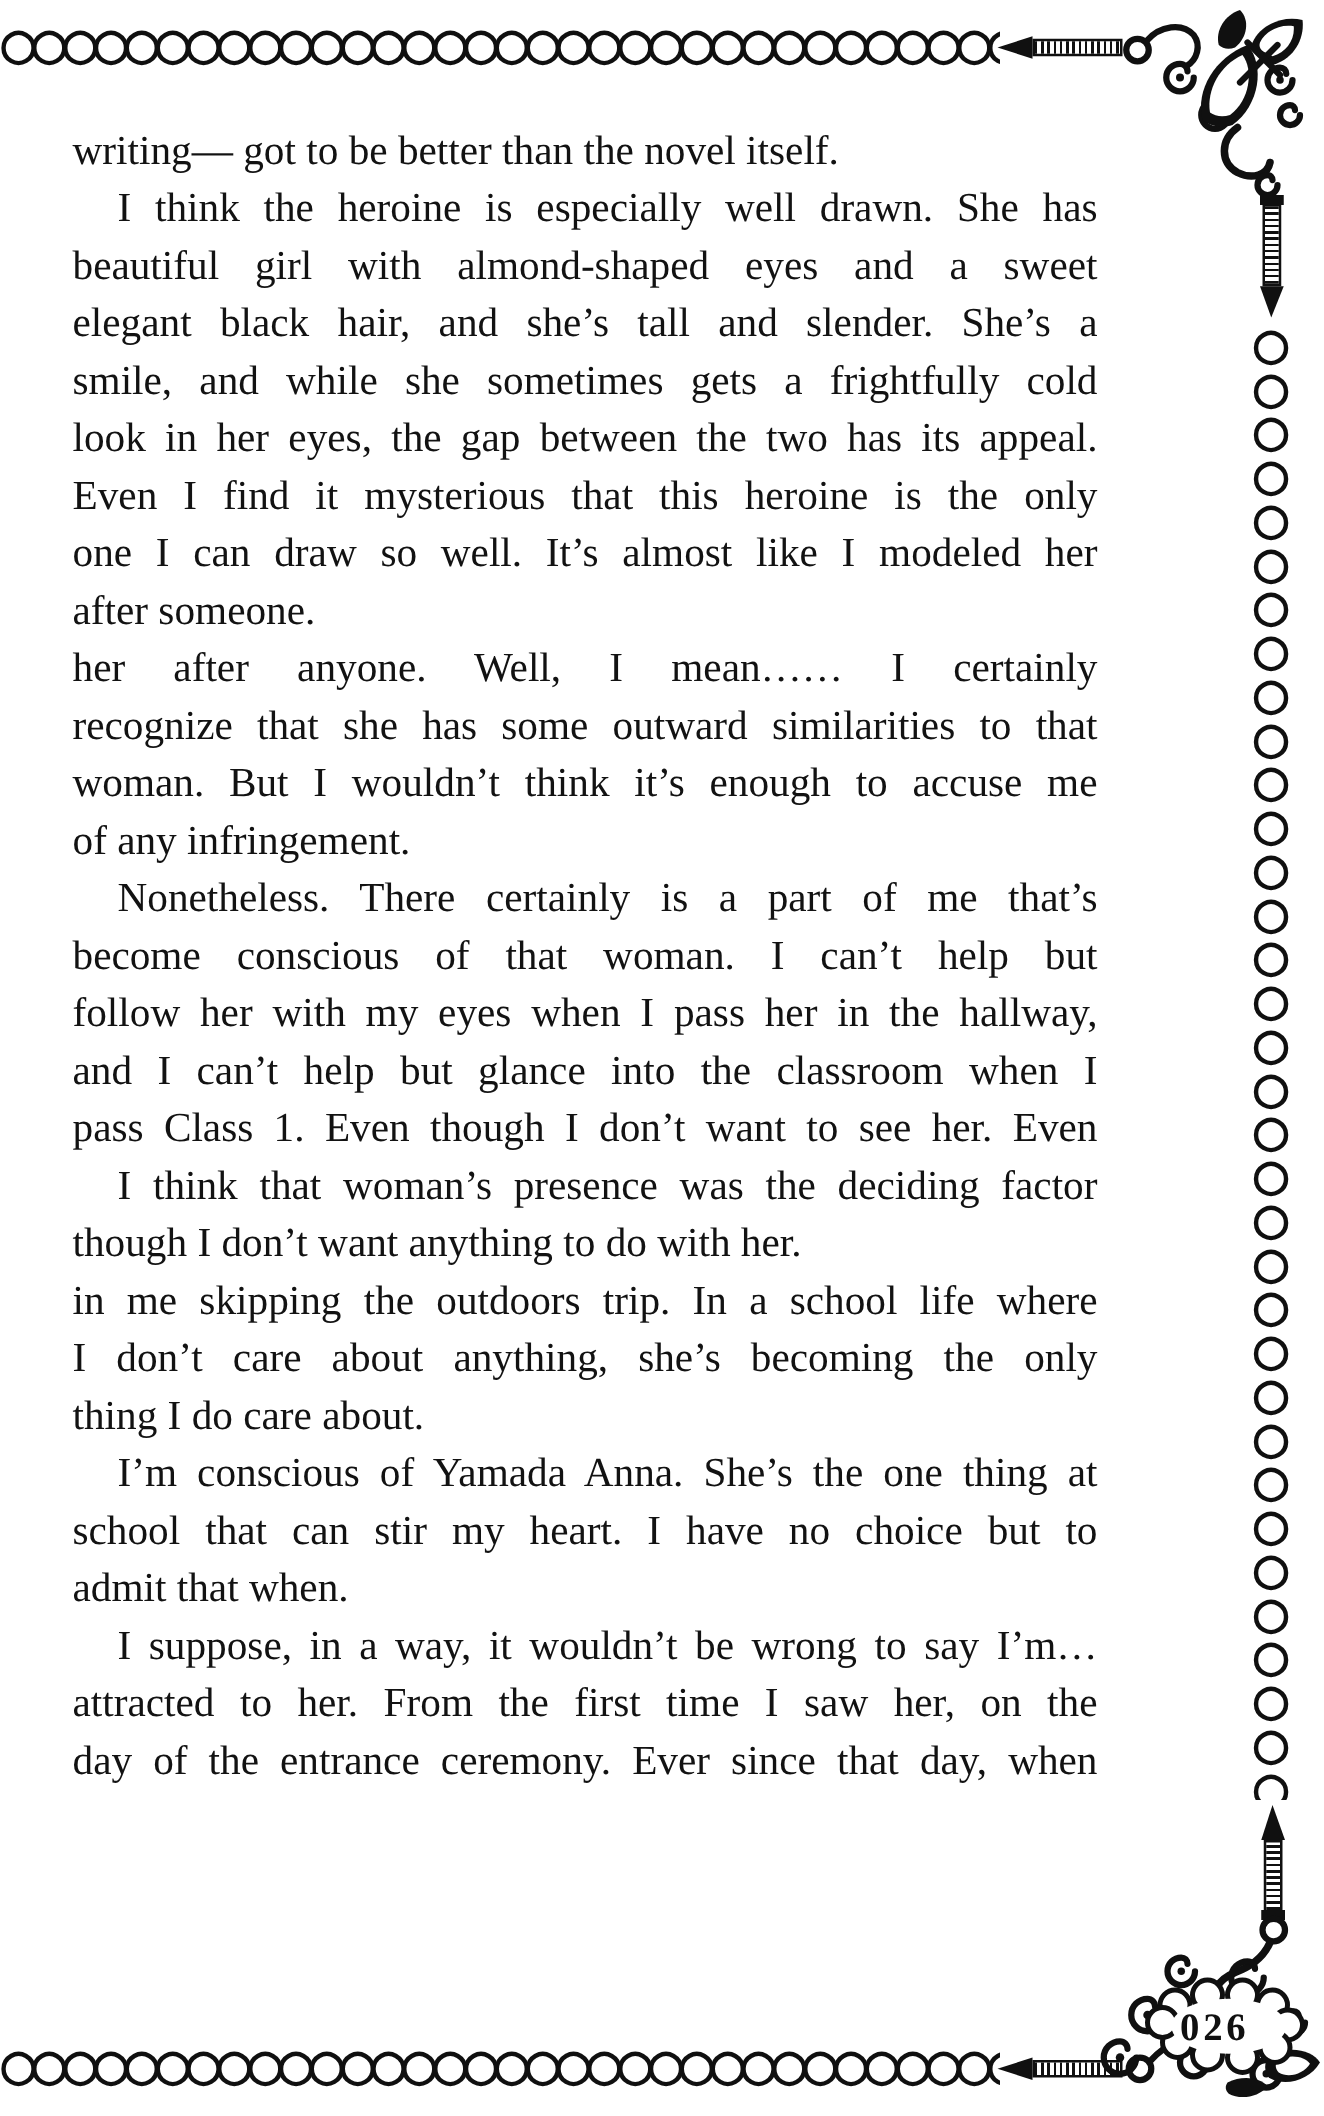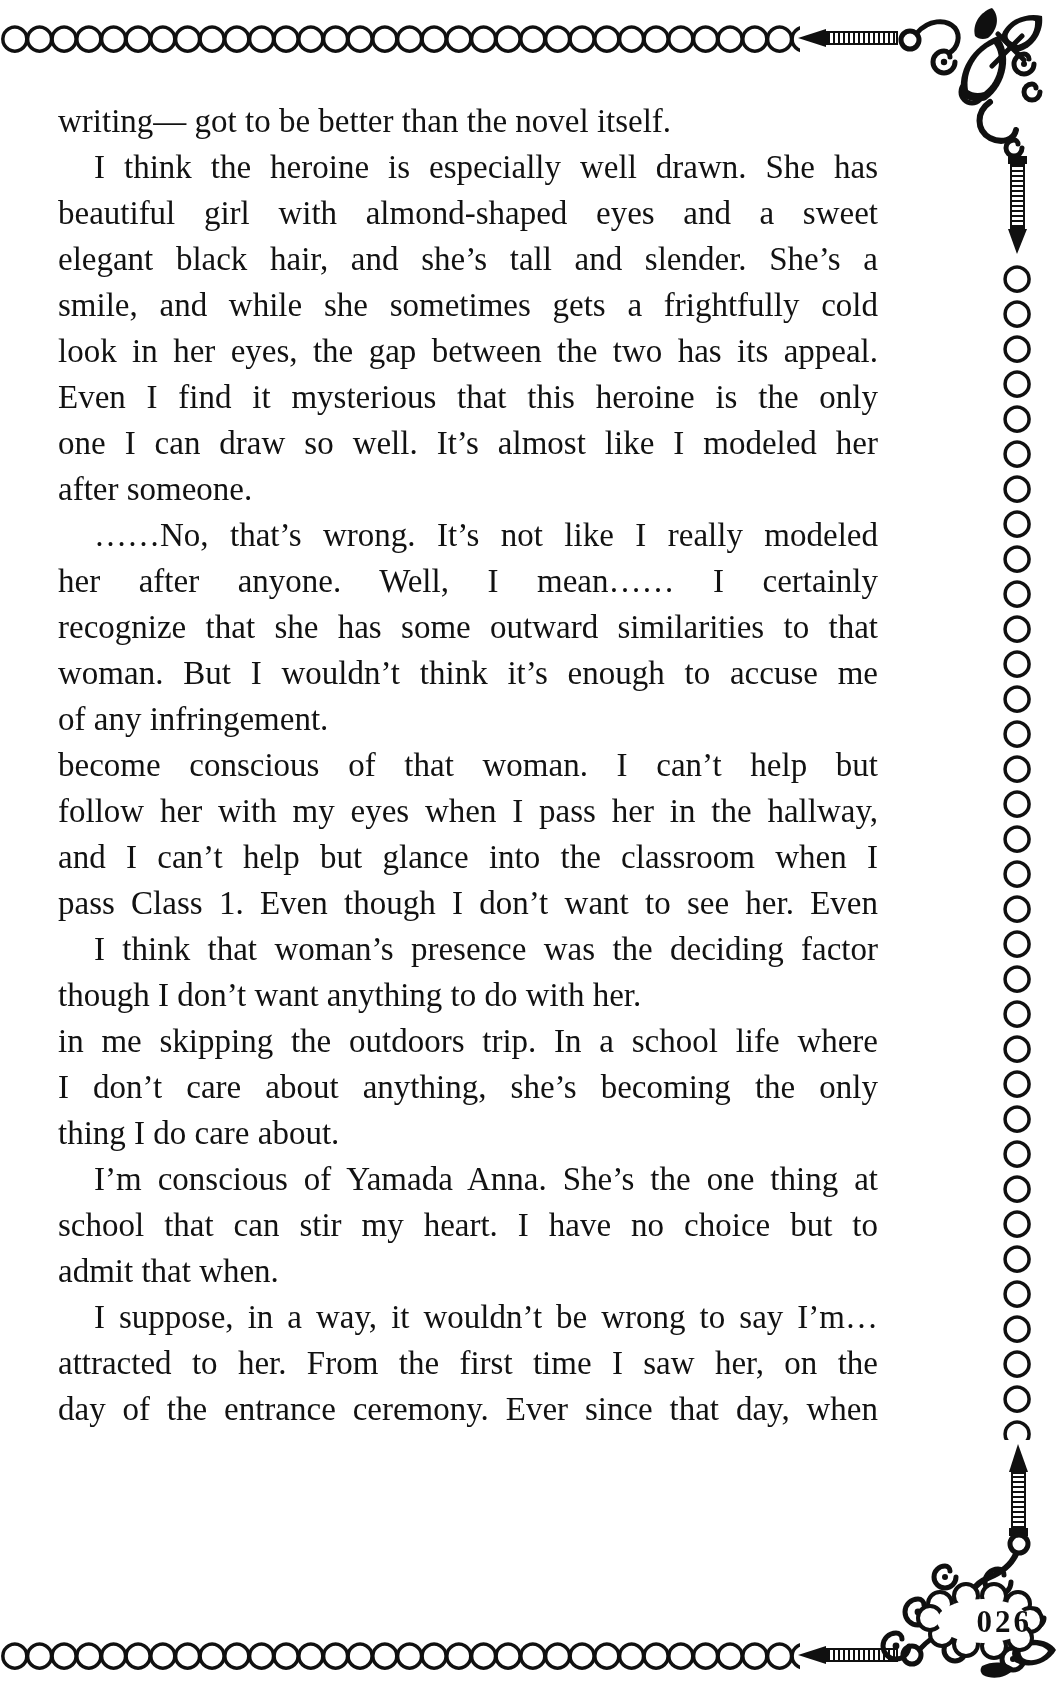--- a/index.html
+++ b/index.html
@@ -37,21 +37,21 @@
   #rod-bottom{left:826px;top:1648px;width:72px;height:14px;}
   #rod-right-top{left:1010px;top:163px;width:15px;height:66px;}
   #rod-right-bottom{left:1011px;top:1472px;width:15px;height:58px;}
   
   .corner-svg{position:absolute;z-index:2;}
   #corner-tr{left:780px;top:0;}
   #corner-br{left:780px;top:1430px;}
   
   #page-number{
     position:absolute;left:944px;top:1604px;width:88px;
-    text-align:right;font-size:31px;font-weight:bold;
+    text-align:left;font-size:31px;font-weight:bold;
     letter-spacing:3px;color:#101010;z-index:3;
   }
 </style>
 </head>
 <body>
 
 <div class="page">
 
   <div id="chain-top" class="chain chain-h">○○○○○○○○○○○○○○○○○○○○○○○○○○○○○○○○○○○○○○○○</div>
   <div id="chain-right" class="chain">○○○○○○○○○○○○○○○○○○○○○○○○○○○○○○○○○○○○○○○○○○○○○○○○○○○○○○○○○○</div>
@@ -153,25 +153,25 @@
   <div class="text-block">
       <div class="line last">writing— got to be better than the novel itself.</div>
       <div class="line indent">I think the heroine is especially well drawn. She has</div>
       <div class="line">beautiful girl with almond-shaped eyes and a sweet</div>
       <div class="line">elegant black hair, and she’s tall and slender. She’s a</div>
       <div class="line">smile, and while she sometimes gets a frightfully cold</div>
       <div class="line">look in her eyes, the gap between the two has its appeal.</div>
       <div class="line">Even I find it mysterious that this heroine is the only</div>
       <div class="line">one I can draw so well. It’s almost like I modeled her</div>
       <div class="line last">after someone.</div>
-      <div class="line indent">……No, that’s wrong. It’s not like I really modeled</div>
       <div class="line">her after anyone. Well, I mean…… I certainly</div>
       <div class="line">recognize that she has some outward similarities to that</div>
       <div class="line">woman. But I wouldn’t think it’s enough to accuse me</div>
       <div class="line last">of any infringement.</div>
+      <div class="line indent">Nonetheless. There certainly is a part of me that’s</div>
       <div class="line">become conscious of that woman. I can’t help but</div>
       <div class="line">follow her with my eyes when I pass her in the hallway,</div>
       <div class="line">and I can’t help but glance into the classroom when I</div>
       <div class="line">pass Class 1. Even though I don’t want to see her. Even</div>
       <div class="line indent">I think that woman’s presence was the deciding factor</div>
       <div class="line last">though I don’t want anything to do with her.</div>
       <div class="line">in me skipping the outdoors trip. In a school life where</div>
       <div class="line">I don’t care about anything, she’s becoming the only</div>
       <div class="line last">thing I do care about.</div>
       <div class="line indent">I’m conscious of Yamada Anna. She’s the one thing at</div>

